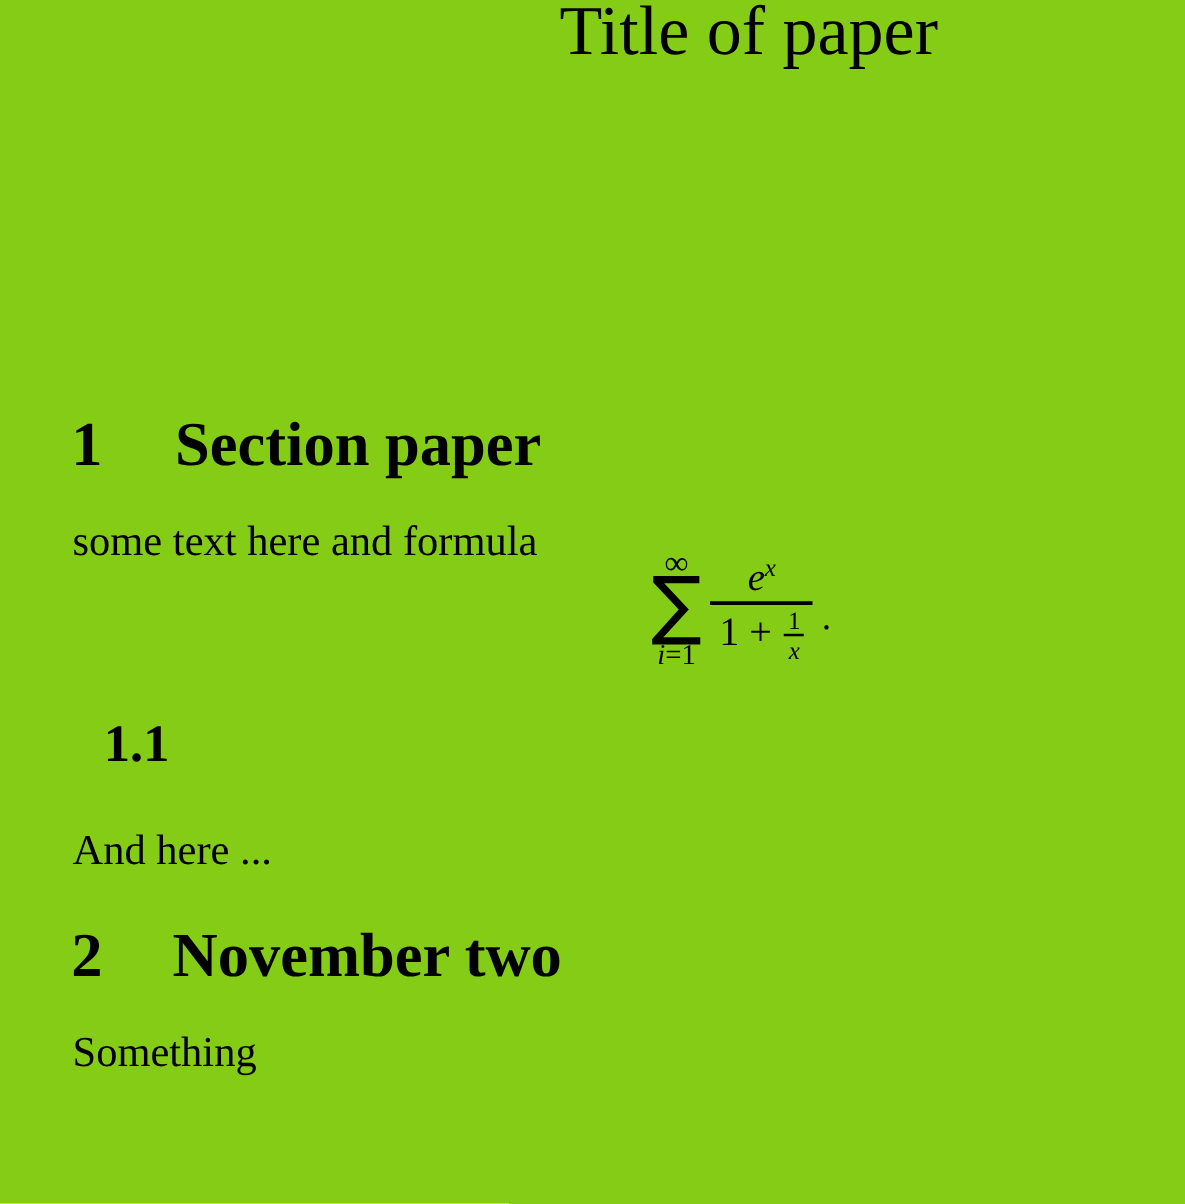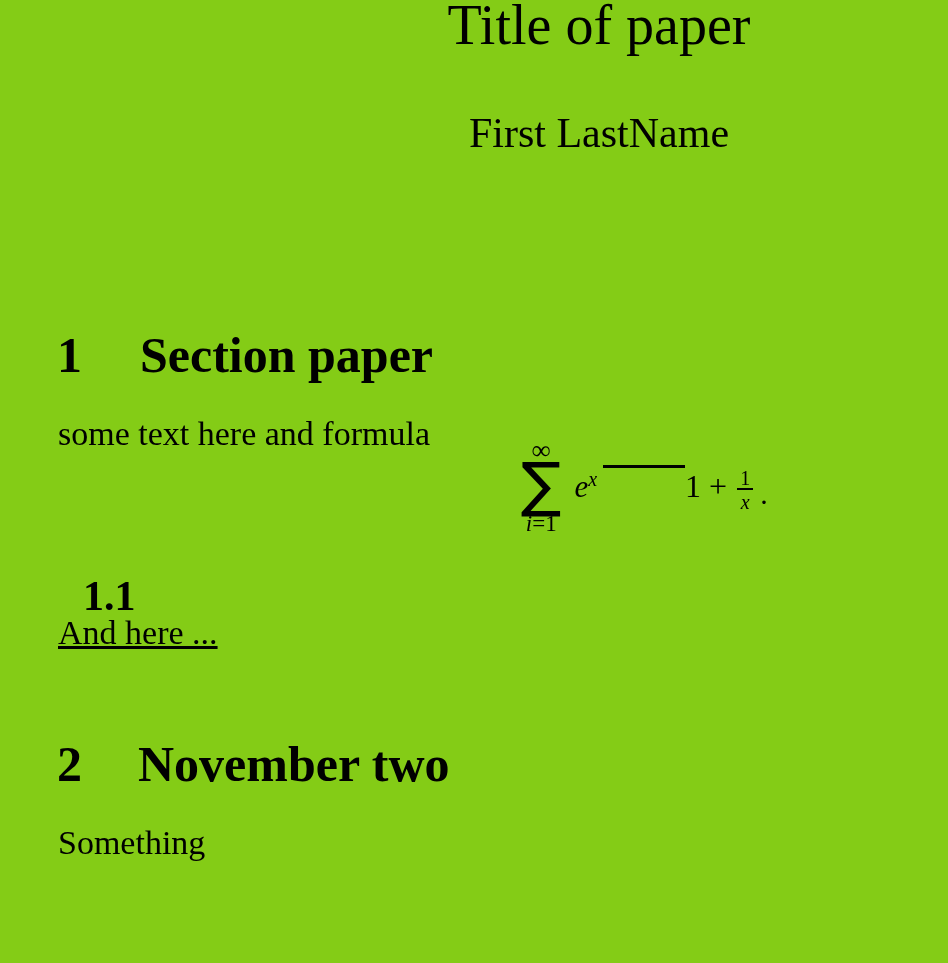--- a/index.html
+++ b/index.html
@@ -44,21 +44,21 @@
   .sec-num-2   { min-width: 81px;  }
 
   .bodytext {
     position: absolute;
     left: 58px;
     font-size: 34px;
     line-height: 1;
     white-space: nowrap;
   }
   .body-1 { top: 417px; }
-  .body-2 { top: 616px; text-decoration: underline; }
+  .body-2 { top: 664px; }
   .body-3 { top: 826px; }
 
   
   .formula {
     position: absolute;
     left: 521px;
     top: 442px;
     display: flex;
     align-items: center;
     gap: 7px;
@@ -79,21 +79,21 @@
     line-height: 0.86;
   }
   .sum-bottom {
     font-size: 23px;
     line-height: 1;
     margin-top: 2px;
     white-space: nowrap;
   }
   .frac {
     display: inline-flex;
-    flex-direction: row;
+    flex-direction: column;
     align-items: center;
   }
   .frac-num {
     font-size: 31px;
     padding: 0 6px 4px 6px;
   }
   .frac-bar {
     align-self: stretch;
     height: 3px;
     background: #000000;
@@ -126,21 +126,20 @@
     font-size: 30px;
     transform: translateY(5px);
   }
 </style>
 </head>
 <body>
 
 <div class="page">
 
   <div class="centered doc-title">Title of paper</div>
-  <div class="centered doc-author">First LastName</div>
 
   <div class="heading heading-1">
     <span class="sec-num-1">1</span>
     <span>Section paper</span>
   </div>
 
   <div class="bodytext body-1">some text here and formula</div>
 
   <div class="formula">
     <span class="sum-col">

